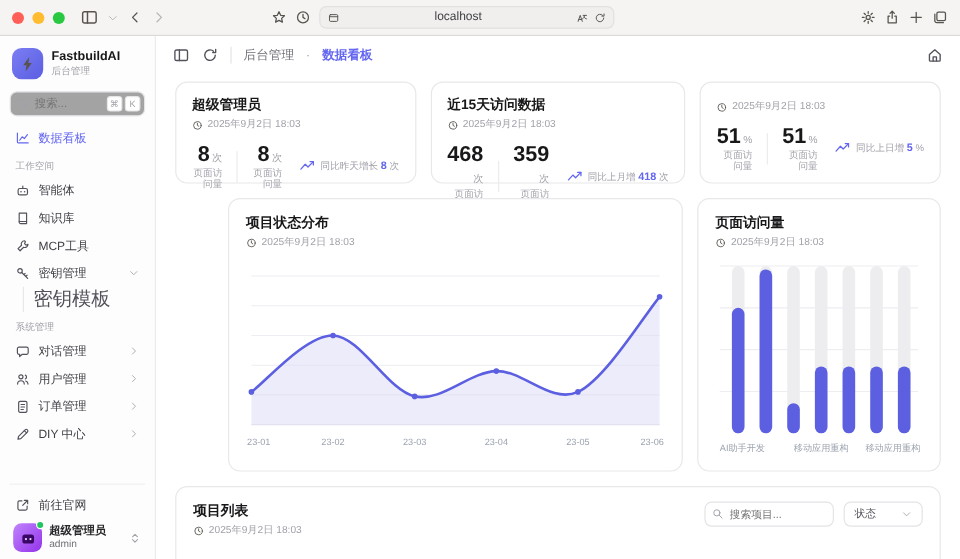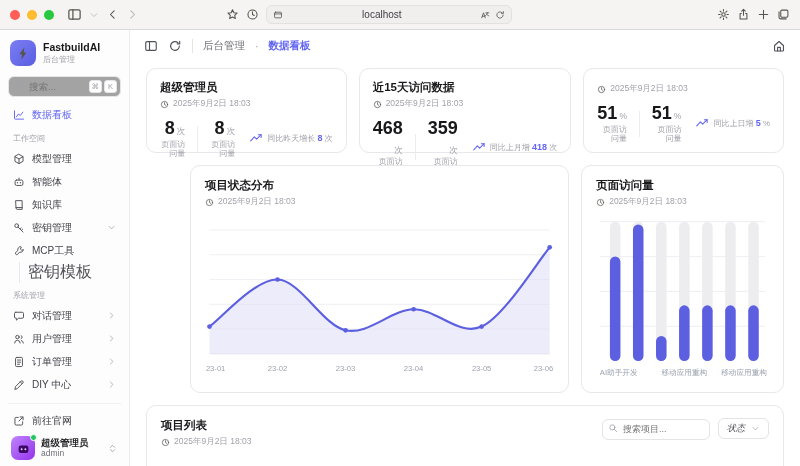--- a/index.html
+++ b/index.html
@@ -106,21 +106,21 @@
   .bar-card { flex:1; padding:12px 14px 8px; min-width:0; }
   .chart-svg { width:100%; height:172px; margin-top:6px; }
 
   .table-card { margin-top:12px; padding:12px 14px; height:130px; }
   .table-head { display:flex; align-items:flex-start; }
   .tsearch { position:relative; margin-left:auto; margin-right:8px; }
   .tsearch input { width:108px; height:21px; border:1px solid #e4e4e7; border-radius:6px;
     font-size:9px; color:#52525b; padding:0 6px 0 20px; outline:none; background:#fff; font-family:inherit; }
   .tsearch .mag { position:absolute; left:6px; top:5px; width:10px; height:10px; color:#a1a1aa; }
   .filter-btn { height:21px; border:1px solid #e4e4e7; border-radius:6px; background:#fff;
-    display:flex; align-items:center; gap:6px; padding:0 8px; font-size:9px; color:#52525b;font-style:italic; }
+    display:flex; align-items:center; gap:21px; padding:0 8px; font-size:9px; color:#52525b; }
   .filter-btn .chev { width:9px; height:9px; color:#a1a1aa; }
 </style>
 </head>
 <body>
 
 <div class="chrome">
   <div class="traffic">
     <div class="tl" id="tl-red" style="background: rgb(255, 95, 87);"></div>
     <div class="tl" id="tl-yellow" style="background: rgb(254, 188, 46);"></div>
     <div class="tl" id="tl-green" style="background: rgb(40, 200, 64);"></div>
@@ -245,67 +245,58 @@
             </svg>
           </span>
         <span>数据看板</span>
       </div>
 
       <div class="sec-label">工作空间</div>
 
       <div class="nav-item">
         <span class="ic ni">
             <svg viewBox="0 0 16 16" fill="none" stroke="currentColor" stroke-width="1.3" stroke-linecap="round" stroke-linejoin="round">
-              <path d="M8 1.8 13.4 4.9v6.2L8 14.2 2.6 11.1V4.9z"></path>
-              <path d="M2.7 5 8 8l5.3-3M8 8v6"></path>
-            </svg>
-          </span>
-        <span>模型管理</span>
-      </div>
-      <div class="nav-item">
-        <span class="ic ni">
-            <svg viewBox="0 0 16 16" fill="none" stroke="currentColor" stroke-width="1.3" stroke-linecap="round" stroke-linejoin="round">
               <rect x="2.8" y="5.4" width="10.4" height="7.2" rx="2"></rect>
               <path d="M8 2.8v2.6"></path>
               <circle cx="6" cy="9" r=".9" fill="currentColor" stroke="none"></circle>
               <circle cx="10" cy="9" r=".9" fill="currentColor" stroke="none"></circle>
             </svg>
           </span>
         <span>智能体</span>
       </div>
       <div class="nav-item">
         <span class="ic ni">
             <svg viewBox="0 0 16 16" fill="none" stroke="currentColor" stroke-width="1.3" stroke-linecap="round" stroke-linejoin="round">
               <path d="M4 2.2h8.2v11.6H5.6A1.6 1.6 0 0 1 4 12.2z"></path>
               <path d="M4 11.4h8.2"></path>
             </svg>
           </span>
         <span>知识库</span>
       </div>
       <div class="nav-item">
         <span class="ic ni">
             <svg viewBox="0 0 16 16" fill="none" stroke="currentColor" stroke-width="1.3" stroke-linecap="round" stroke-linejoin="round">
+              <path d="M9.8 2.2a3.6 3.6 0 0 0-3.2 5L2.7 11l2.3 2.3 3.9-3.9a3.6 3.6 0 0 0 4.9-3.3l-2.2 1-1.7-1.7 1-2.2z"></path>
+            </svg>
+          </span>
+        <span>MCP工具</span>
+      </div>
+      <div class="nav-item">
+        <span class="ic ni">
+            <svg viewBox="0 0 16 16" fill="none" stroke="currentColor" stroke-width="1.3" stroke-linecap="round" stroke-linejoin="round">
               <circle cx="4.9" cy="4.9" r="2.5"></circle>
               <path d="M6.8 6.8 13.4 13.4M11.2 11.2l1.6-1.6M9.2 9.2l1.4-1.4"></path>
             </svg>
           </span>
         <span>密钥管理</span>
         <span class="ic chev">
             <svg viewBox="0 0 16 16" fill="none" stroke="currentColor" stroke-width="1.3" stroke-linecap="round" stroke-linejoin="round">
               <path d="M3.5 6 8 10.5 12.5 6"></path>
             </svg>
           </span>
-      </div>
-      <div class="nav-item">
-        <span class="ic ni">
-            <svg viewBox="0 0 16 16" fill="none" stroke="currentColor" stroke-width="1.3" stroke-linecap="round" stroke-linejoin="round">
-              <path d="M9.8 2.2a3.6 3.6 0 0 0-3.2 5L2.7 11l2.3 2.3 3.9-3.9a3.6 3.6 0 0 0 4.9-3.3l-2.2 1-1.7-1.7 1-2.2z"></path>
-            </svg>
-          </span>
-        <span>MCP工具</span>
       </div>
       <div class="children">
         <div class="child-item">
           <span>密钥模板</span>
         </div>
       </div>
 
       <div class="sec-label">系统管理</div>
 
       <div class="nav-item">

